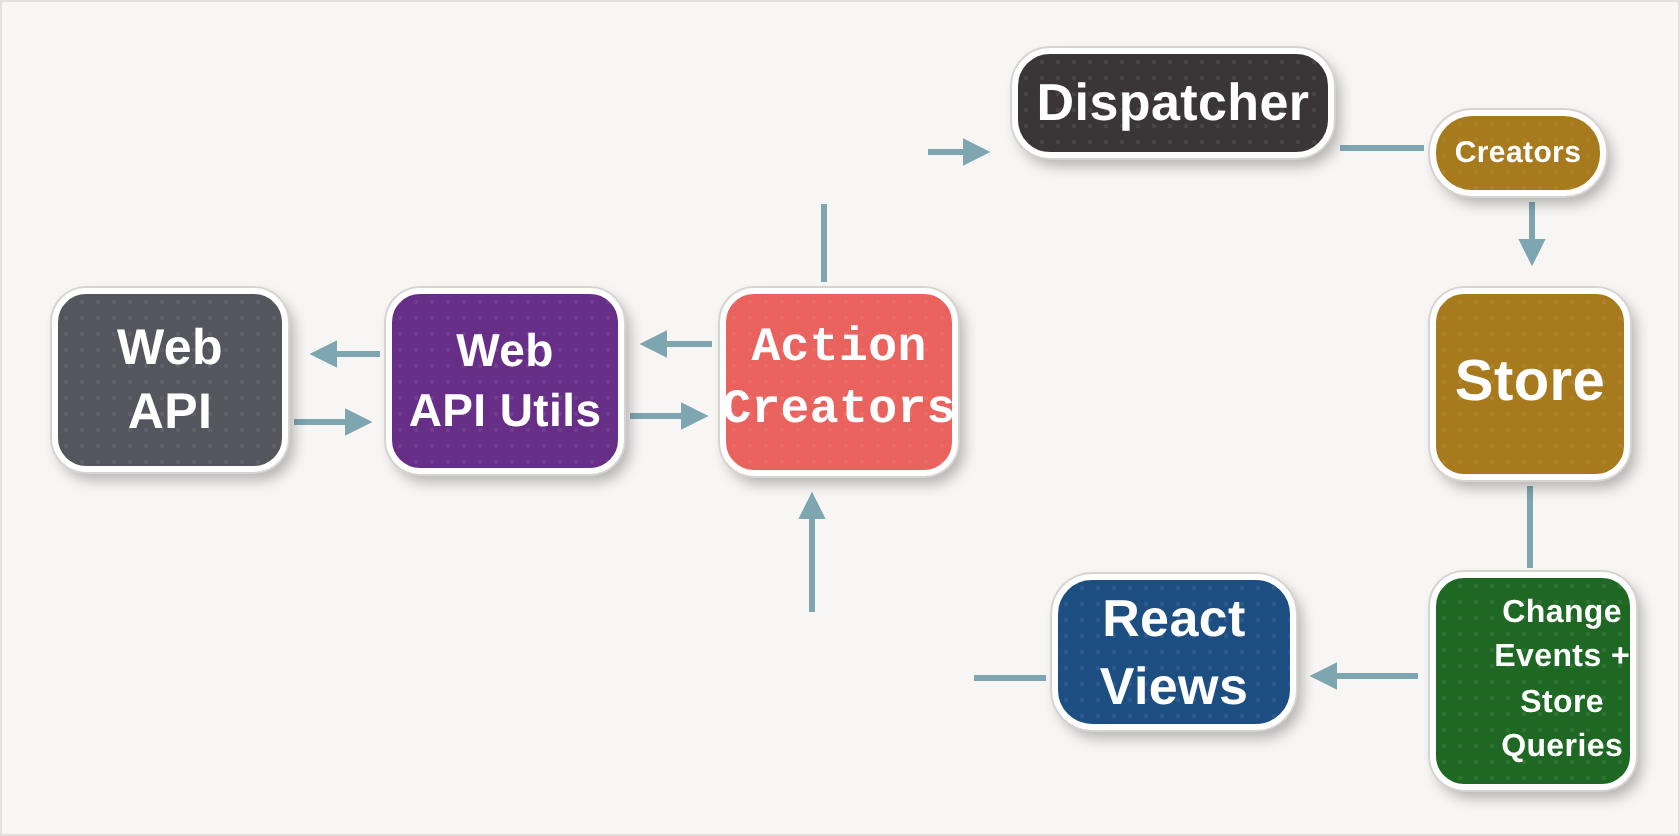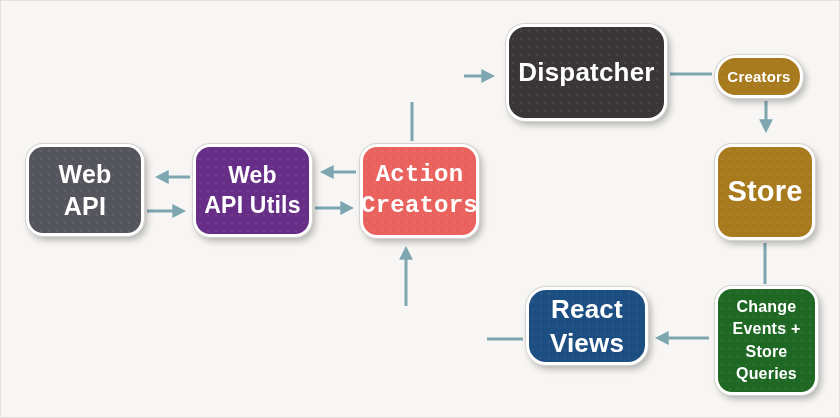--- a/index.html
+++ b/index.html
@@ -48,21 +48,21 @@
     font-weight:bold;
     white-space:pre-line;
     line-height:1.28;
     letter-spacing:0.2px;
   }
   
   #node-web-api          {left:25px;  top:143px; width:118px; height:92px;}
   #node-web-api-utils    {left:192px; top:143px; width:119px; height:93px;}
   #node-action-creators  {left:359px; top:143px; width:119px; height:94px;}
   #node-actions          {left:365px; top:53px;  width:95px;  height:45px; border-radius:22px;}
-  #node-dispatcher       {left:505px; top:23px;  width:161px; height:97px; border-radius:19px;}
+  #node-dispatcher       {left:505px; top:23px;  width:161px; height:55px; border-radius:19px;}
   #node-callbacks        {left:714px; top:54px;  width:88px;  height:43px; border-radius:21px;}
   #node-store            {left:714px; top:143px; width:100px; height:96px;}
   #node-change-events    {left:714px; top:285px; width:103px; height:109px;}
   #node-react-views      {left:525px; top:286px; width:122px; height:78px; border-radius:20px;}
   #node-user-interactions{left:362px; top:309px; width:120px; height:60px; border-radius:18px;}
   
   #node-web-api .label          {font-size:25px;}
   #node-web-api-utils .label    {font-size:23px;}
   #node-action-creators .label  {font-size:24px;}
   #node-actions .label          {font-size:16px;}
@@ -119,21 +119,21 @@
   </div>
 
   <div class="node" id="node-callbacks" style="background-color: rgb(168, 122, 30);">
     <span class="label">Creators</span>
   </div>
 
   <div class="node" id="node-store" style="background-color: rgb(168, 122, 30);">
     <span class="label">Store</span>
   </div>
 
-  <div class="node" id="node-change-events" style="background-color: rgb(30, 104, 36);">
+  <div class="node" id="node-change-events" style="background-color: rgb(30, 104, 36); justify-content: flex-end;">
     <span class="label">Change
 Events +
 Store
 Queries</span>
   </div>
 
   <div class="node" id="node-react-views" style="background-color: rgb(29, 78, 130);">
     <span class="label">React
 Views</span>
   </div>

